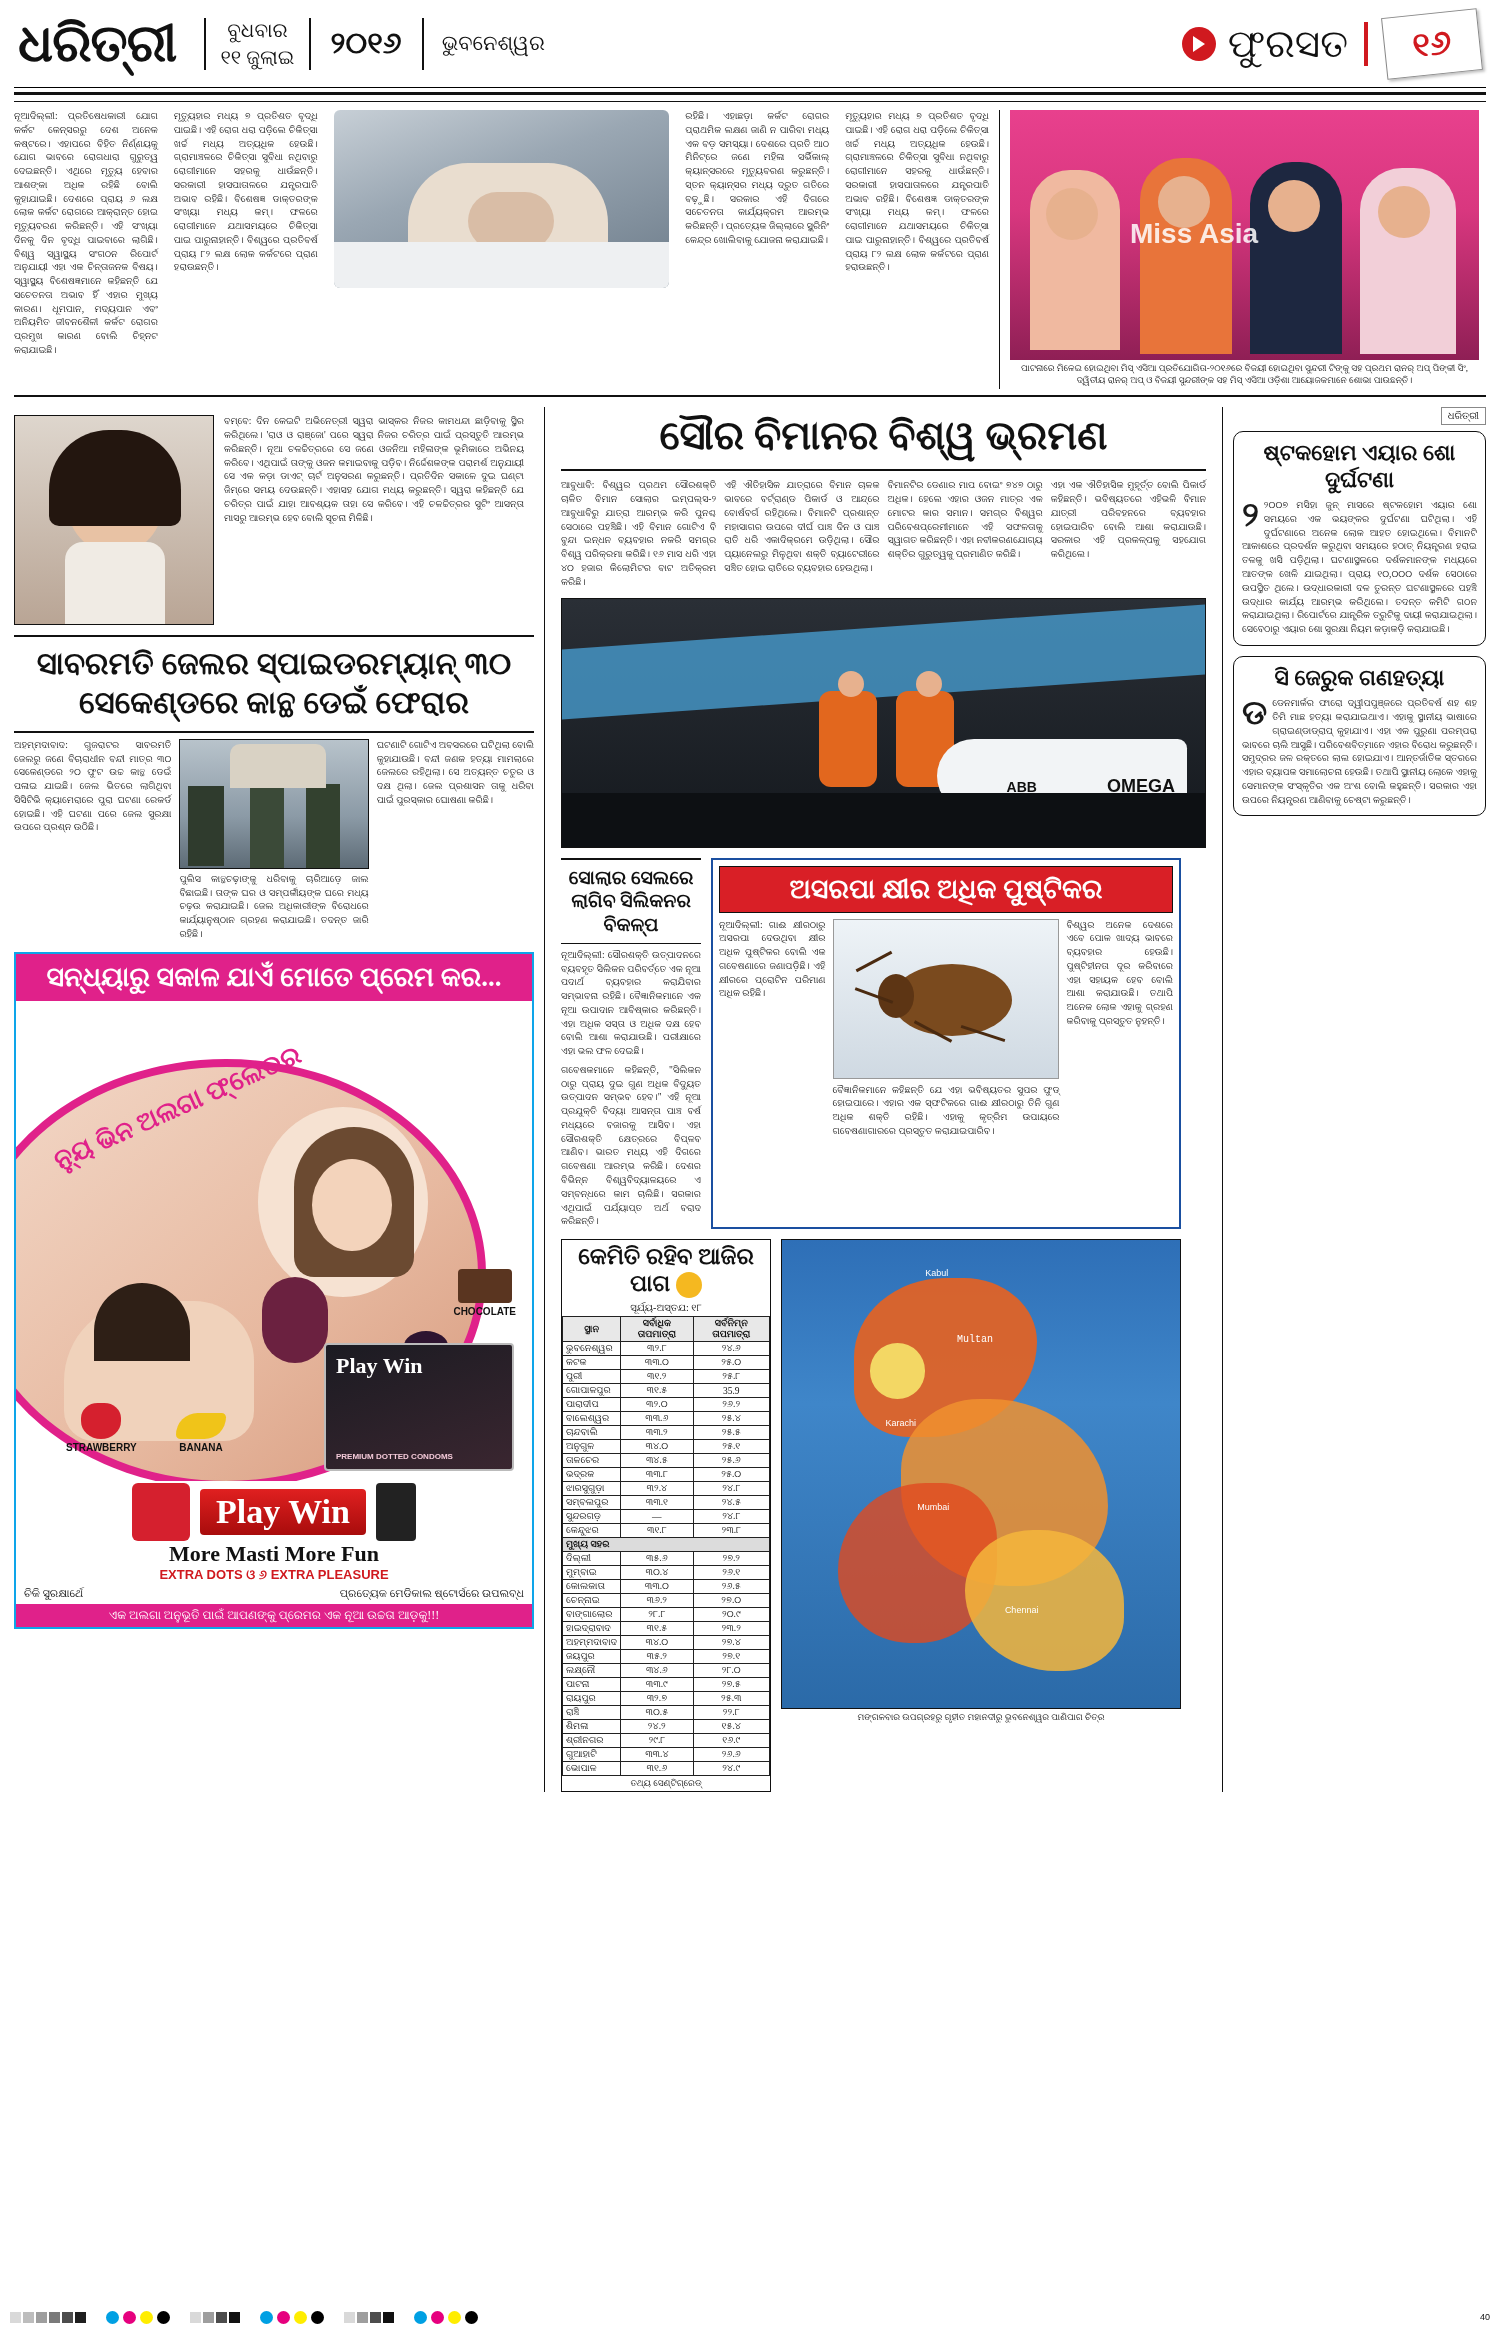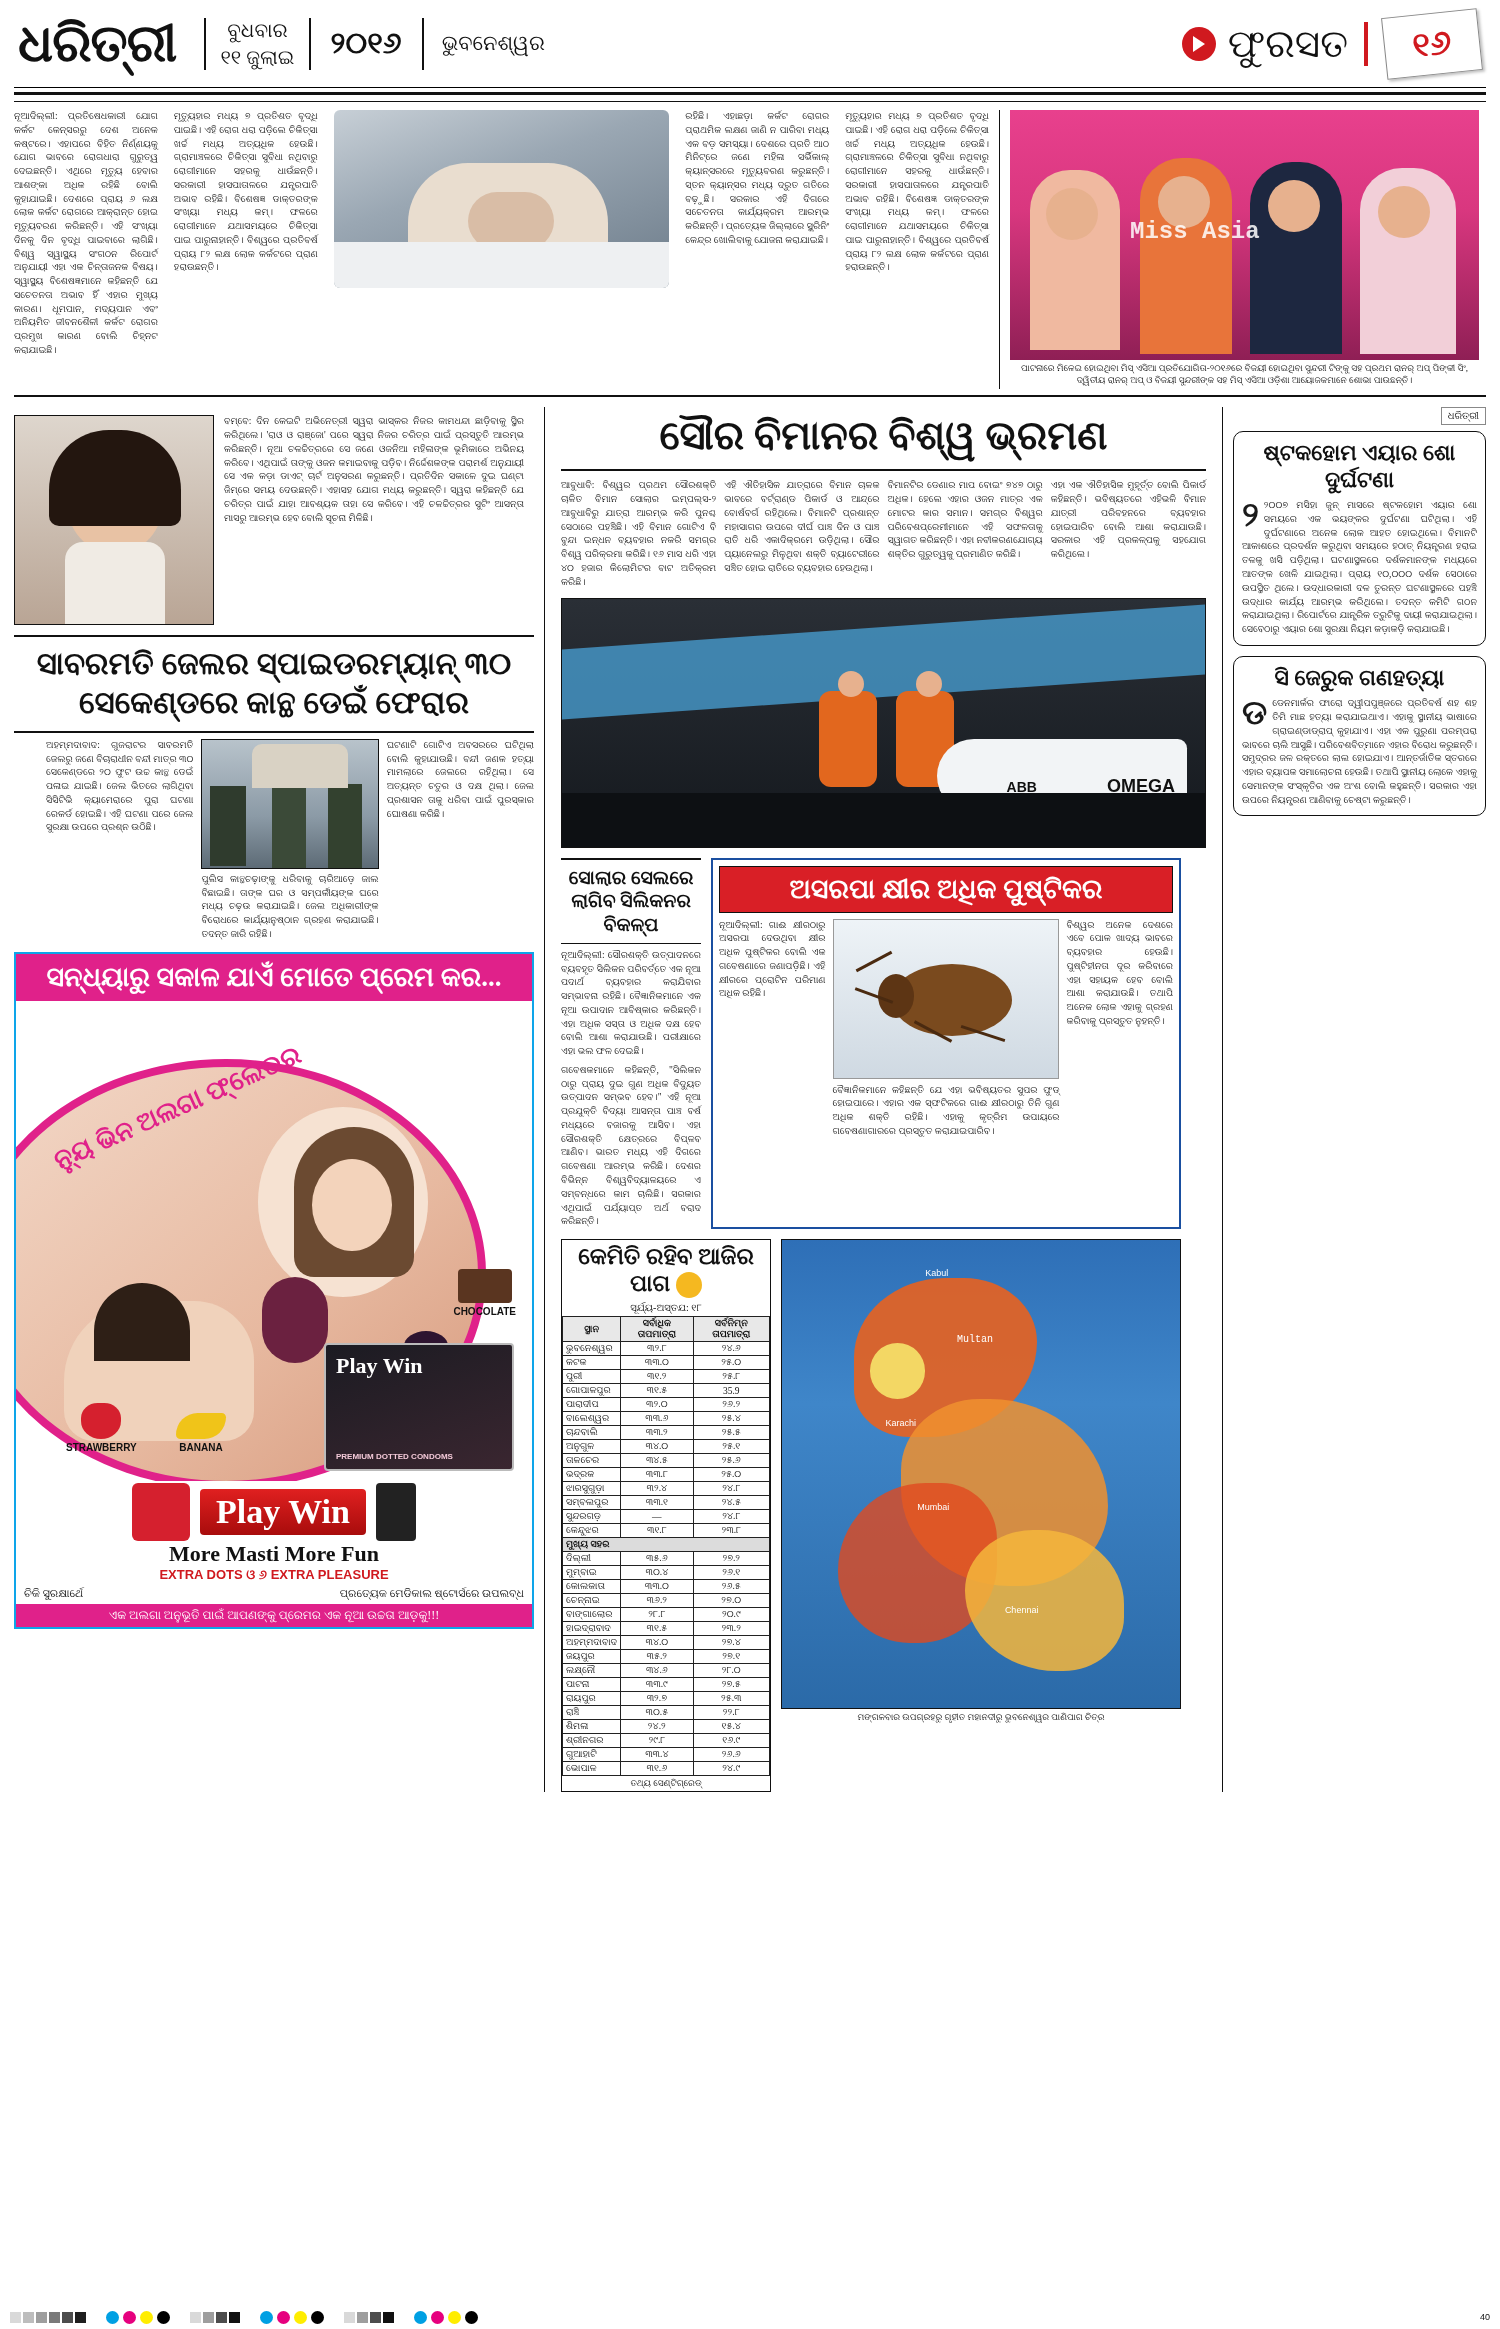--- a/index.html
+++ b/index.html
@@ -199,21 +199,21 @@
     <div class="top-right">
       <div class="photo ph-pageant" style="height:250px;">
         <div style="position:absolute;left:20px;top:60px;width:90px;height:180px;background:#f0b9a0;border-radius:40px 40px 0 0;"></div>
         <div style="position:absolute;left:130px;top:48px;width:92px;height:196px;background:#e8743a;border-radius:42px 42px 0 0;"></div>
         <div style="position:absolute;left:240px;top:52px;width:92px;height:192px;background:#1d2740;border-radius:42px 42px 0 0;"></div>
         <div style="position:absolute;left:350px;top:58px;width:96px;height:186px;background:#f2cfd8;border-radius:42px 42px 0 0;"></div>
         <div style="position:absolute;left:36px;top:78px;width:52px;height:52px;background:#e7b18e;border-radius:50%;"></div>
         <div style="position:absolute;left:148px;top:66px;width:52px;height:52px;background:#e7b18e;border-radius:50%;"></div>
         <div style="position:absolute;left:258px;top:70px;width:52px;height:52px;background:#e7b18e;border-radius:50%;"></div>
         <div style="position:absolute;left:368px;top:76px;width:52px;height:52px;background:#e7b18e;border-radius:50%;"></div>
-        <div style="position:absolute;left:120px;top:108px;color:#fff;font-size:24px;font-weight:bold;font-family:Liberation Mono, monospace;opacity:.85;">Miss Asia</div>
+        <div style="position:absolute;left:120px;top:108px;color:#fff;font-size:28px;font-weight:bold;font-family:Liberation Sans, sans-serif;opacity:.85;">Miss Asia</div>
       </div>
       <div class="cap odia">ପାଟନାରେ ମିଳେଇ ହୋଇଥିବା ମିସ୍ ଏସିଆ ପ୍ରତିଯୋଗିତା-୨୦୧୬ରେ ବିଜୟୀ ହୋଇଥିବା ସୁନ୍ଦରୀ ଟିଙ୍କୁ ସହ ପ୍ରଥମ ରାନର୍ ଅପ୍ ପିଙ୍କୀ ସିଂ, ଦ୍ୱିତୀୟ ରାନର୍ ଅପ୍ ଓ ବିଜୟୀ ସୁନ୍ଦରୀଙ୍କ ସହ ମିସ୍ ଏସିଆ ଓଡ଼ିଶା ଆୟୋଜକମାନେ ଶୋଭା ପାଉଛନ୍ତି।</div>
     </div>
   </div>
 
   <div class="hr2" style="margin:6px 0 0;"></div>
 
   <div class="sec2">
 
     <div class="s2a">
@@ -223,21 +223,21 @@
             <div style="position:absolute;left:52px;top:26px;width:96px;height:110px;background:#e8c2a4;border-radius:50% 50% 45% 45%;"></div>
             <div style="position:absolute;left:34px;top:14px;width:132px;height:96px;background:#23160f;border-radius:60px 60px 10px 10px;"></div>
             <div style="position:absolute;left:50px;top:126px;width:100px;height:84px;background:#f0ebe4;border-radius:18px 18px 0 0;"></div>
           </div>
         </div>
         <div class="body-col" style="width:300px;">ବମ୍ବେ: ଦିନ କେଇଟି ଅଭିନେତ୍ରୀ ସ୍ୱରା ଭାସ୍କର ନିଜର କାମଧନ୍ଦା ଛାଡ଼ିବାକୁ ସ୍ଥିର କରିଥିଲେ। 'ରାଓ ଓ ରାଞ୍ଜୋ' ପରେ ସ୍ୱରା ନିଜର ଚରିତ୍ର ପାଇଁ ପ୍ରସ୍ତୁତି ଆରମ୍ଭ କରିଛନ୍ତି। ନୂଆ ଚଳଚ୍ଚିତ୍ରରେ ସେ ଜଣେ ଓଜନିଆ ମହିଳାଙ୍କ ଭୂମିକାରେ ଅଭିନୟ କରିବେ। ଏଥିପାଇଁ ତାଙ୍କୁ ଓଜନ କମାଇବାକୁ ପଡ଼ିବ। ନିର୍ଦ୍ଦେଶକଙ୍କ ପରାମର୍ଶ ଅନୁଯାୟୀ ସେ ଏକ କଡ଼ା ଡାଏଟ୍ ଚାର୍ଟ ଅନୁସରଣ କରୁଛନ୍ତି। ପ୍ରତିଦିନ ସକାଳେ ଦୁଇ ଘଣ୍ଟା ଜିମ୍‌ରେ ସମୟ ଦେଉଛନ୍ତି। ଏହାସହ ଯୋଗ ମଧ୍ୟ କରୁଛନ୍ତି। ସ୍ୱରା କହିଛନ୍ତି ଯେ ଚରିତ୍ର ପାଇଁ ଯାହା ଆବଶ୍ୟକ ତାହା ସେ କରିବେ। ଏହି ଚଳଚ୍ଚିତ୍ରର ସୁଟିଂ ଆସନ୍ତା ମାସରୁ ଆରମ୍ଭ ହେବ ବୋଲି ସୂଚନା ମିଳିଛି।</div>
       </div>
 
       <div class="hl sabar-head odia">ସାବରମତି ଜେଲର ସ୍ପାଇଡରମ୍ୟାନ୍ ୩୦ ସେକେଣ୍ଡରେ କାନ୍ଥ ଡେଇଁ ଫେରାର</div>
       <div style="display:flex;gap:8px;margin-top:6px;">
-        <div class="body-col" style="width:158px;margin-left:32px;">ଅହମ୍ମଦାବାଦ: ଗୁଜରାଟର ସାବରମତି ଜେଲରୁ ଜଣେ ବିଚାରାଧୀନ ବନ୍ଦୀ ମାତ୍ର ୩୦ ସେକେଣ୍ଡରେ ୨୦ ଫୁଟ ଉଚ୍ଚ କାନ୍ଥ ଡେଇଁ ପଳାଇ ଯାଇଛି। ଜେଲ ଭିତରେ ଲାଗିଥିବା ସିସିଟିଭି କ୍ୟାମେରାରେ ପୁରା ଘଟଣା ରେକର୍ଡ ହୋଇଛି। ଏହି ଘଟଣା ପରେ ଜେଲ ସୁରକ୍ଷା ଉପରେ ପ୍ରଶ୍ନ ଉଠିଛି।</div>
+        <div class="body-col" style="width:158px;">ଅହମ୍ମଦାବାଦ: ଗୁଜରାଟର ସାବରମତି ଜେଲରୁ ଜଣେ ବିଚାରାଧୀନ ବନ୍ଦୀ ମାତ୍ର ୩୦ ସେକେଣ୍ଡରେ ୨୦ ଫୁଟ ଉଚ୍ଚ କାନ୍ଥ ଡେଇଁ ପଳାଇ ଯାଇଛି। ଜେଲ ଭିତରେ ଲାଗିଥିବା ସିସିଟିଭି କ୍ୟାମେରାରେ ପୁରା ଘଟଣା ରେକର୍ଡ ହୋଇଛି। ଏହି ଘଟଣା ପରେ ଜେଲ ସୁରକ୍ଷା ଉପରେ ପ୍ରଶ୍ନ ଉଠିଛି।</div>
         <div style="width:190px;">
           <div class="photo ph-jail" style="height:130px;border:1px solid #111;">
             <div style="position:absolute;left:8px;top:46px;width:36px;height:80px;background:#2f3b2d;"></div>
             <div style="position:absolute;left:70px;top:40px;width:34px;height:88px;background:#3b4a38;"></div>
             <div style="position:absolute;left:126px;top:44px;width:34px;height:84px;background:#33412f;"></div>
             <div style="position:absolute;left:50px;top:4px;width:96px;height:44px;background:#d9d2c4;border-radius:10px 10px 0 0;"></div>
           </div>
           <div class="body-col" style="margin-top:4px;">ପୁଲିସ କାନ୍ଥଚଢ଼ାଙ୍କୁ ଧରିବାକୁ ଚାରିଆଡ଼େ ଜାଲ ବିଛାଇଛି। ତାଙ୍କ ଘର ଓ ସମ୍ପର୍କୀୟଙ୍କ ଘରେ ମଧ୍ୟ ଚଢ଼ଉ କରାଯାଇଛି। ଜେଲ ଅଧିକାରୀଙ୍କ ବିରୋଧରେ କାର୍ଯ୍ୟାନୁଷ୍ଠାନ ଗ୍ରହଣ କରାଯାଇଛି। ତଦନ୍ତ ଜାରି ରହିଛି।</div>
         </div>
         <div class="body-col" style="width:158px;">ଘଟଣାଟି ଗୋଟିଏ ଅବସରରେ ଘଟିଥିଲା ବୋଲି କୁହାଯାଉଛି। ବନ୍ଦୀ ଜଣକ ହତ୍ୟା ମାମଲାରେ ଜେଲରେ ରହିଥିଲା। ସେ ଅତ୍ୟନ୍ତ ଚତୁର ଓ ଦକ୍ଷ ଥିଲା। ଜେଲ ପ୍ରଶାସନ ତାକୁ ଧରିବା ପାଇଁ ପୁରସ୍କାର ଘୋଷଣା କରିଛି।</div>

